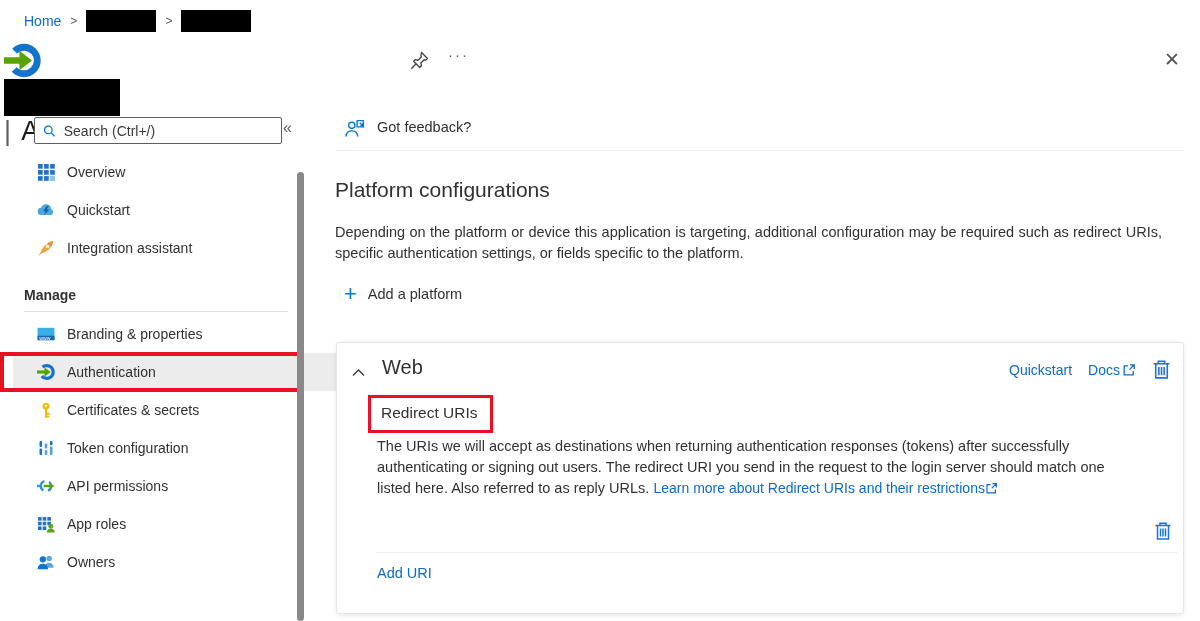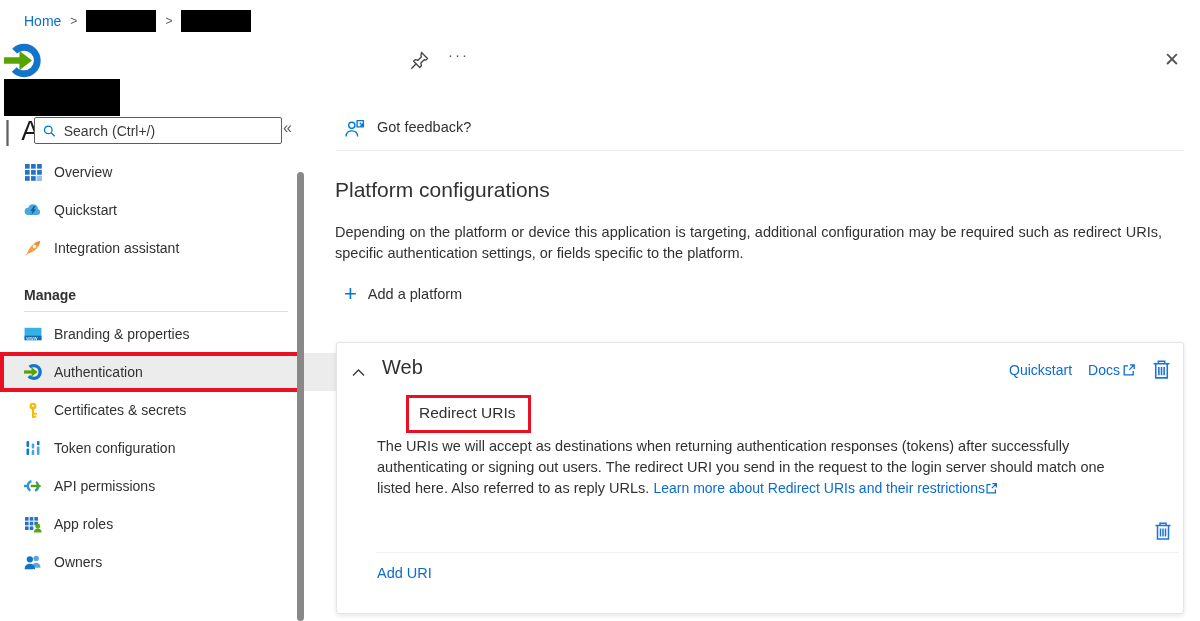--- a/index.html
+++ b/index.html
@@ -24,21 +24,21 @@
   .close-btn { position:absolute; left:1164px; top:48px; color:#555; font-size:19px; cursor:pointer; font-weight:300; }
 
   
   .searchbox { position:absolute; left:34px; top:117px; width:248px; height:27px; border:1px solid #605e5c;
     border-radius:2px; display:flex; align-items:center; padding:0 8px; background:#fff; }
   .searchbox input { border:none; outline:none; width:100%; font-size:14px; color:#323130; margin-left:8px;
     font-family:"Liberation Sans", sans-serif; }
   .searchbox input::placeholder { color:#3b3a39; opacity:1; }
   .collapse-btn { position:absolute; left:283px; top:119px; color:#605e5c; font-size:16px; cursor:pointer; }
 
-  .nav-list { position:absolute; left:0; width:344px; }
+  .nav-list { position:absolute; left:13px; width:344px; }
   .nav-top { top:153px; }
   .nav-manage { top:315px; }
   .nav-item { height:38px; display:flex; align-items:center; padding-left:24px; font-size:14px; cursor:pointer; }
   .nav-item .ic { width:18px; height:18px; margin-right:12px; display:flex; align-items:center; justify-content:center; }
   .nav-item.selected { background:#ececec; }
   .manage-hd { position:absolute; left:24px; top:287px; font-size:14px; font-weight:700; color:#323130; }
   .side-divider { position:absolute; left:24px; top:311px; width:264px; height:1px; background:#dedede; }
 
   .annotation-auth { position:absolute; left:0; top:352px; width:302px; height:40px;
     border:4px solid #e81123; pointer-events:none; }
@@ -58,21 +58,21 @@
 
   
   .card { position:absolute; left:336px; top:342px; width:848px; height:272px; background:#fff;
     border:1px solid #e4e4e4; border-radius:3px; box-shadow:0 1.6px 5px rgba(0,0,0,.09); }
   .card-chevron { position:absolute; left:15px; top:20px; cursor:pointer; }
   .card-title { position:absolute; left:45px; top:13px; font-size:20px; font-weight:400; color:#323130; }
   .card-links { position:absolute; right:12px; top:16px; display:flex; align-items:center; gap:16px; }
   .lnk { color:#0b6ccb; font-size:14px; text-decoration:none; cursor:pointer; display:flex; align-items:center; }
   .trash-btn { cursor:pointer; display:flex; }
   .annotation-uris { position:absolute; left:31px; top:52px; border:3px solid #e81123;
-    padding:6px 13px 8px 10px;margin-left:38px; }
+    padding:6px 13px 8px 10px; }
   .redirect-uris-title { font-size:15.5px; color:#323130; }
   .card-desc { position:absolute; left:40px; top:93px; width:757px; font-size:14.5px; line-height:21px; color:#323130; }
   .card-desc .lnk { display:inline; }
   .uri-trash { position:absolute; right:11px; top:178px; }
   .card-divider { position:absolute; left:39px; top:209px; width:802px; height:1px; background:#f0f0f0; }
   .add-uri { position:absolute; left:40px; top:222px; font-size:14.5px; color:#0b6ccb; cursor:pointer; }
 </style>
 </head>
 <body>
 

